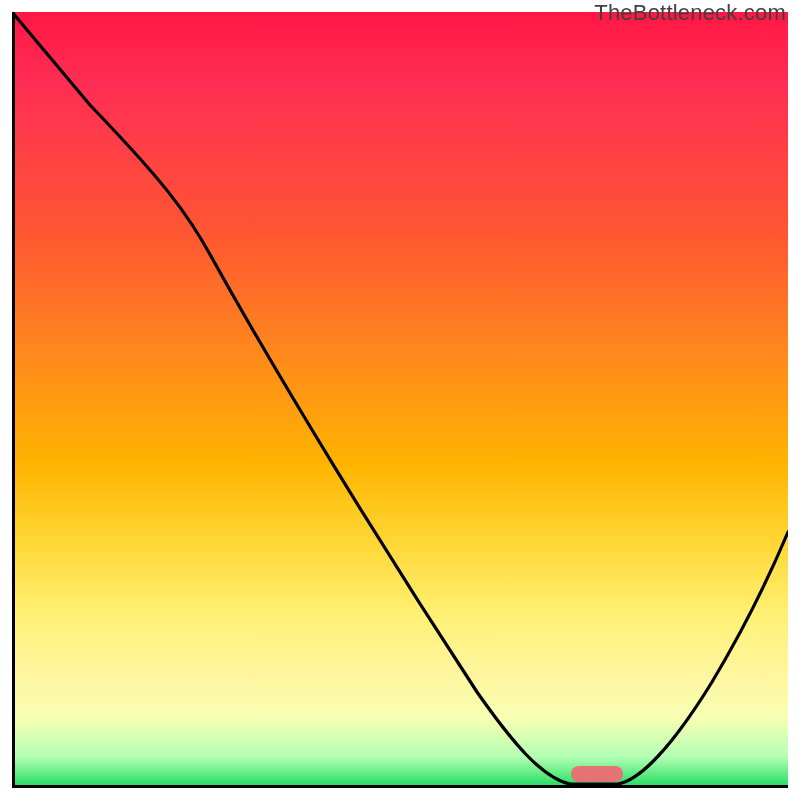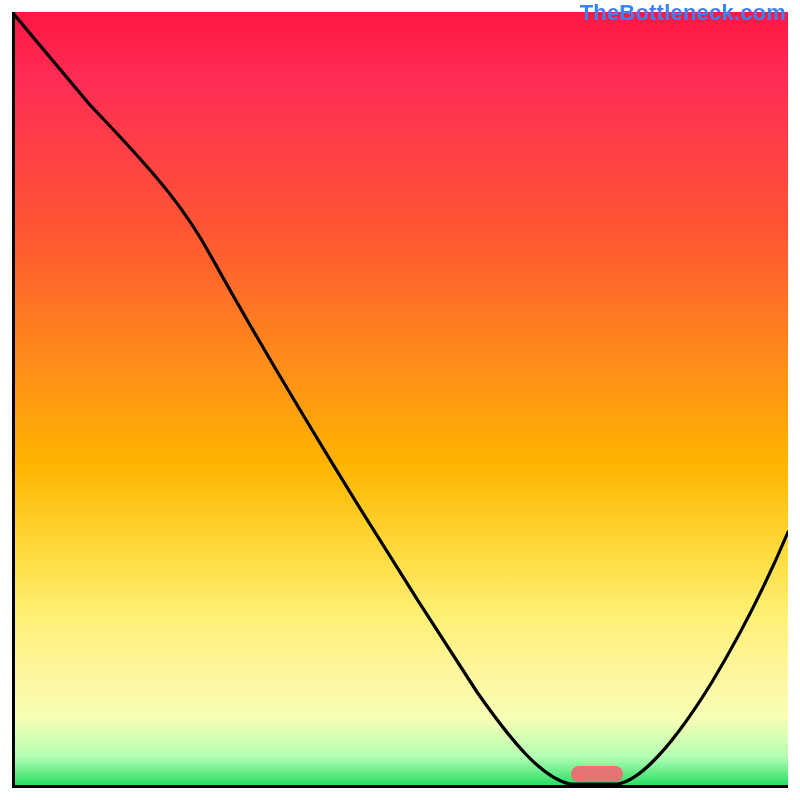--- a/index.html
+++ b/index.html
@@ -32,23 +32,23 @@
     position: absolute;
     width: 52px;
     height: 16px;
     background: #e57373;
     border-radius: 8px;
   }
   .watermark {
     position: absolute;
     top: 0px;
     right: 14px;
-    color: #3b82f6;
+    color: #404040;
     font-size: 22px;
-    font-weight: 700;
+    font-weight: 400;
     letter-spacing: 0.2px;
   }
 </style>
 </head>
 <body>
 
 <div class="chart-container">
   <div class="plot-area"></div>
 
   <svg class="curve" viewBox="0 0 776 776" preserveAspectRatio="none">

